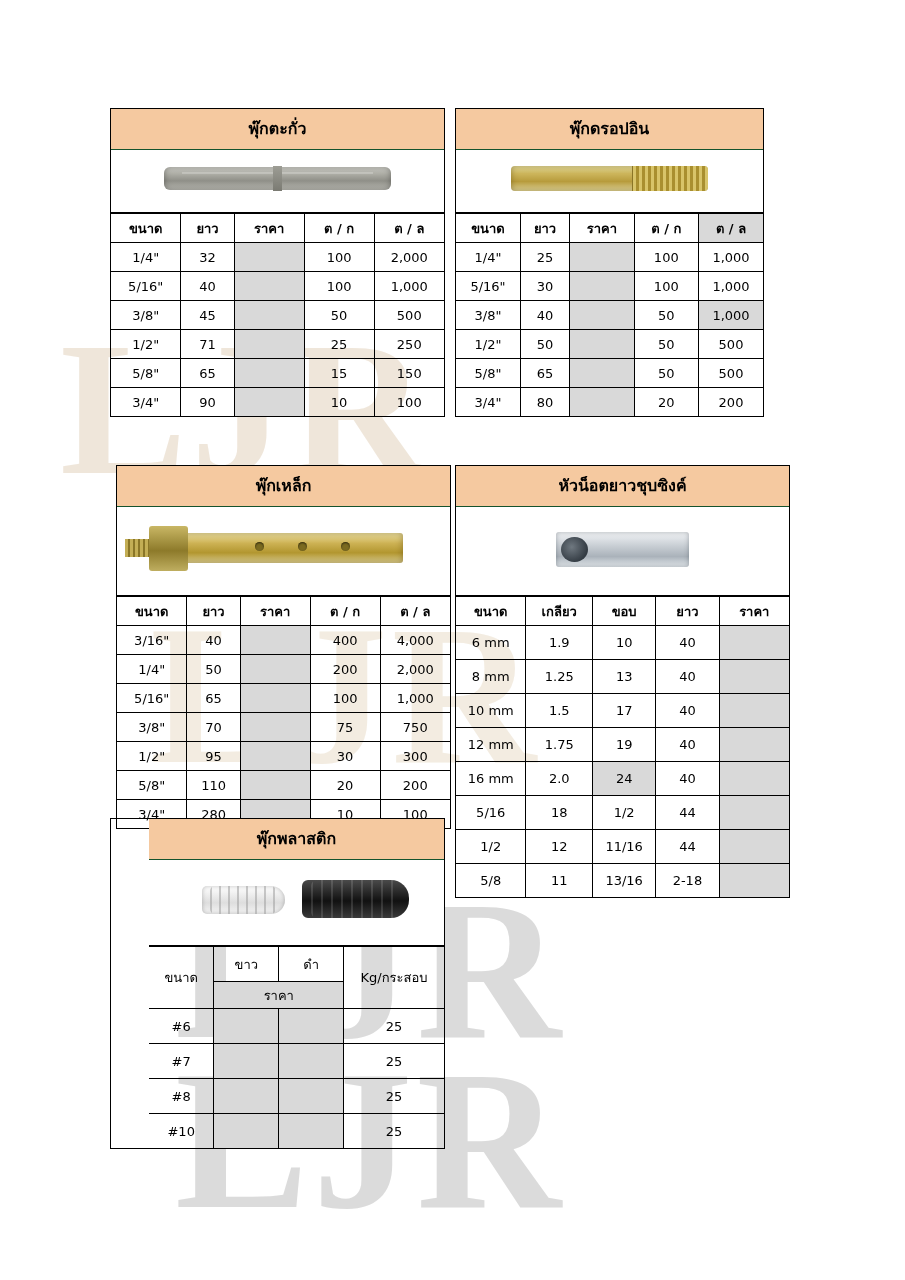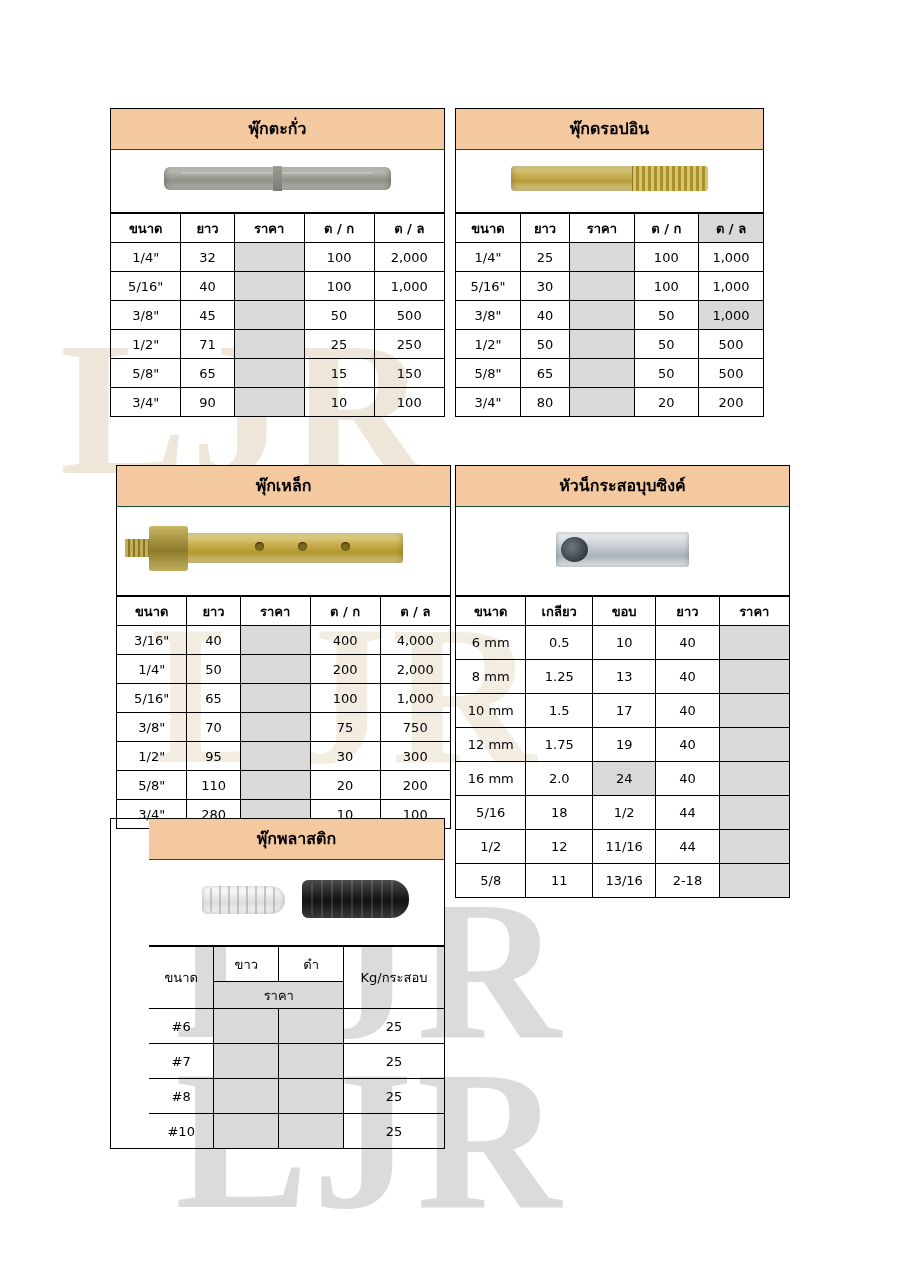--- a/index.html
+++ b/index.html
@@ -478,21 +478,21 @@
       <td style="height:34px;">#10</td>
       <td class="blank"></td>
       <td class="blank"></td>
       <td>25</td>
     </tr>
   </tbody>
     </table>
 </div>
 
 <div class="block" style="left:455px; top:465px; width:335px;">
-  <div class="title-bar">หัวน็กระสอบุบซิงค์</div>
+  <div class="title-bar">หัวน็อตยาวชุบซิงค์</div>
   <div class="photo" style="height:88px;">
     <div class="img-wrap">
       <div class="coupler">
           <div class="bore"></div>
         </div>
     </div>
   </div>
   <table class="grid">
     <colgroup>
         <col style="width:21%">
@@ -504,21 +504,21 @@
     <tbody>
         <tr>
       <th>ขนาด</th>
       <th>เกลียว</th>
       <th>ขอบ</th>
       <th>ยาว</th>
       <th>ราคา</th>
     </tr>
     <tr>
       <td style="height:33px;">6 mm</td>
-      <td>0.5</td>
+      <td>1.9</td>
       <td>10</td>
       <td>40</td>
       <td class="blank"></td>
     </tr>
     <tr>
       <td style="height:33px;">8 mm</td>
       <td>1.25</td>
       <td>13</td>
       <td>40</td>
       <td class="blank"></td>

